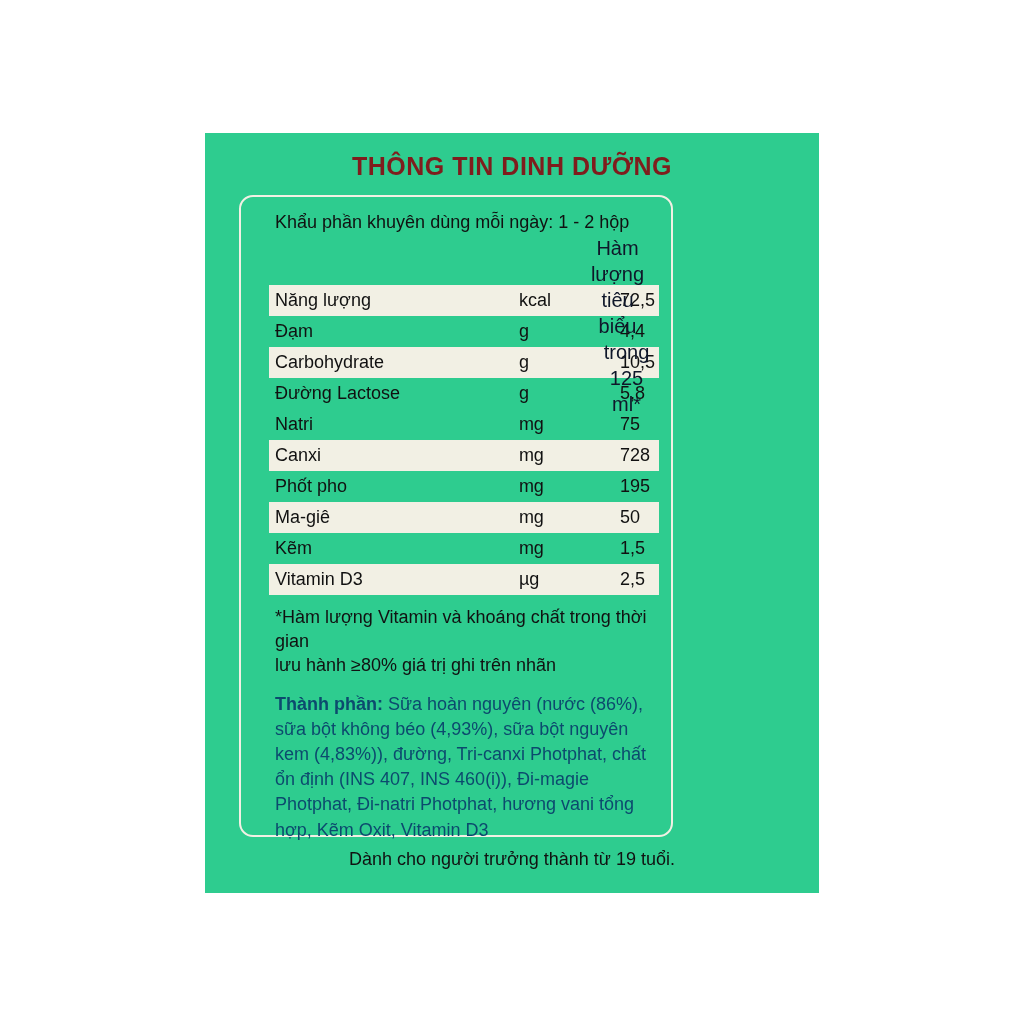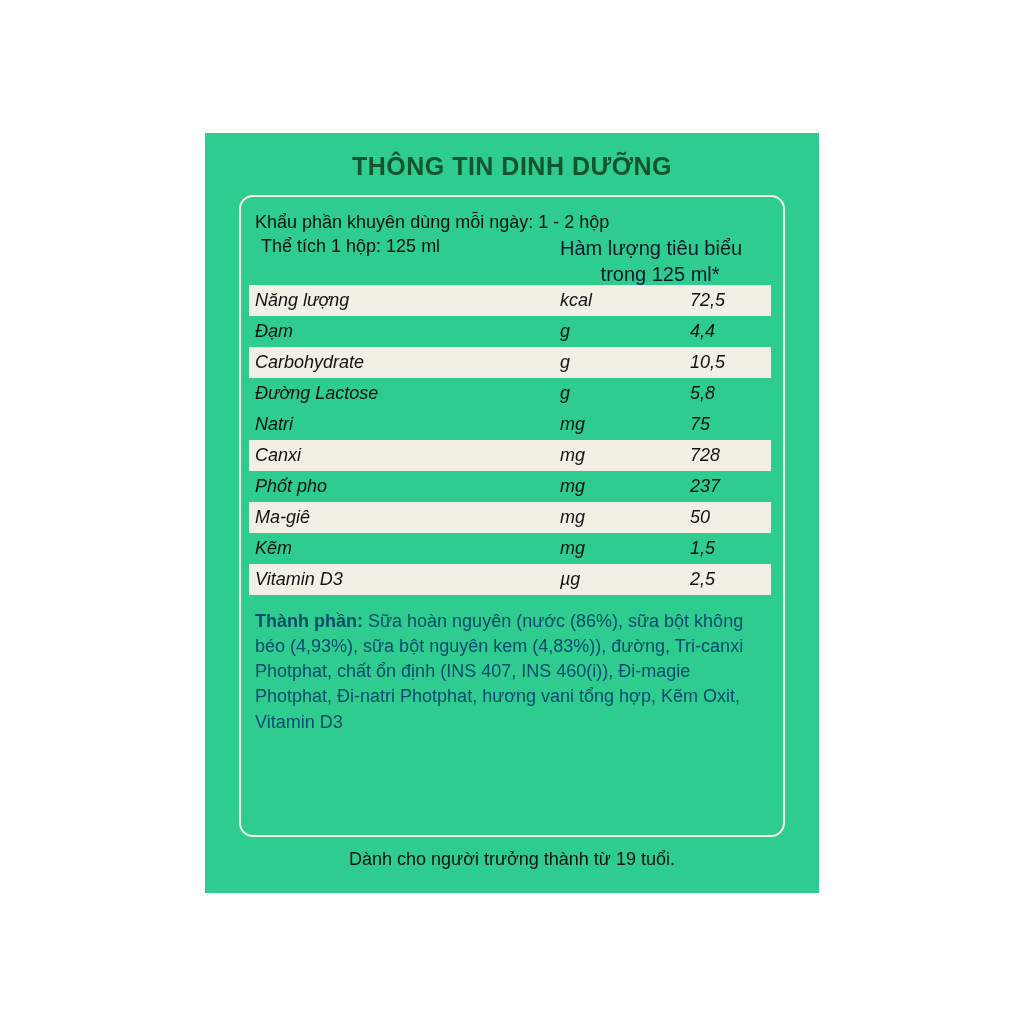--- a/index.html
+++ b/index.html
@@ -18,36 +18,36 @@
     width: 614px;
     height: 760px;
     background: #2ecc8f;
     box-sizing: border-box;
   }
 
   #label-title {
     text-align: center;
     font-size: 25px;
     font-weight: bold;
-    color: #14532d;
+    color: #7f1d1d;
     letter-spacing: 0.5px;
     padding-top: 20px;
     line-height: 1.1;
   }
 
   #inner-frame {
     position: absolute;
     left: 34px;
     top: 62px;
-    width: 546px;
+    width: 434px;
     height: 642px;
     border: 2px solid #f2f0e4;
     border-radius: 14px;
     box-sizing: border-box;
-    padding: 10px 12px 0 8px;
+    padding: 10px 12px 0 28px;
   }
 
   .serving-block {
     color: #111111;
     font-size: 18px;
     line-height: 1.32;
     padding: 4px 4px 2px 6px;
   }
   .serving-row {
     display: block;
@@ -84,21 +84,20 @@
   table.nutrition {
     width: 100%;
     border-collapse: collapse;
     margin-top: 2px;
   }
   table.nutrition td {
     font-size: 18px;
     color: #111111;
     padding: 5px 4px 5px 6px;
     height: 21px;
-    font-style: italic;
   }
   table.nutrition tr.odd td {
     background: #f2f0e4;
   }
   table.nutrition tr.even td {
     background: transparent;
   }
   td.c-name { width: 295px; }
   td.c-unit { width: 120px; }
   td.c-val  { width: auto; }
@@ -139,24 +138,20 @@
   <div id="label-title">THÔNG TIN DINH DƯỠNG</div>
 
   <div id="inner-frame">
 
     <div class="serving-block">
       <div class="serving-row">
         <span class="lbl">Khẩu phần khuyên dùng mỗi ngày:</span>
         <span class="val">1 - 2 hộp</span>
       </div>
       <div class="typical-wrap">
-        <div class="volume-line">
-          <span>Thể tích 1 hộp:</span>
-          <span>125 ml</span>
-        </div>
         <div class="typical-head">
           <span>Hàm lượng tiêu biểu</span>
           <span class="line2">trong 125 ml*</span>
         </div>
       </div>
     </div>
 
     <table class="nutrition">
       <tbody>
         <tr class="odd">
@@ -185,40 +180,44 @@
           <td class="c-val">75</td>
         </tr>
         <tr class="odd">
           <td class="c-name">Canxi</td>
           <td class="c-unit">mg</td>
           <td class="c-val">728</td>
         </tr>
         <tr class="even">
           <td class="c-name">Phốt pho</td>
           <td class="c-unit">mg</td>
-          <td class="c-val">237</td>
+          <td class="c-val">195</td>
         </tr>
         <tr class="odd">
           <td class="c-name">Ma-giê</td>
           <td class="c-unit">mg</td>
           <td class="c-val">50</td>
         </tr>
         <tr class="even">
           <td class="c-name">Kẽm</td>
           <td class="c-unit">mg</td>
           <td class="c-val">1,5</td>
         </tr>
         <tr class="odd">
           <td class="c-name">Vitamin D3</td>
           <td class="c-unit">µg</td>
           <td class="c-val">2,5</td>
         </tr>
       </tbody>
     </table>
 
+    <div class="footnote">
+      <div>*Hàm lượng Vitamin và khoáng chất trong thời gian</div>
+      <div>lưu hành ≥80% giá trị ghi trên nhãn</div>
+    </div>
 
     <div class="ingredients">
       <span class="ing-label">Thành phần:</span><span> Sữa hoàn nguyên (nước (86%), sữa bột không béo (4,93%), sữa bột nguyên kem (4,83%)), đường, Tri-canxi Photphat, chất ổn định (INS 407, INS 460(i)), Đi-magie Photphat, Đi-natri Photphat, hương vani tổng hợp, Kẽm Oxit, Vitamin D3</span>
     </div>
 
   </div>
 
   <div id="bottom-note">Dành cho người trưởng thành từ 19 tuổi.</div>
 
 </div>

